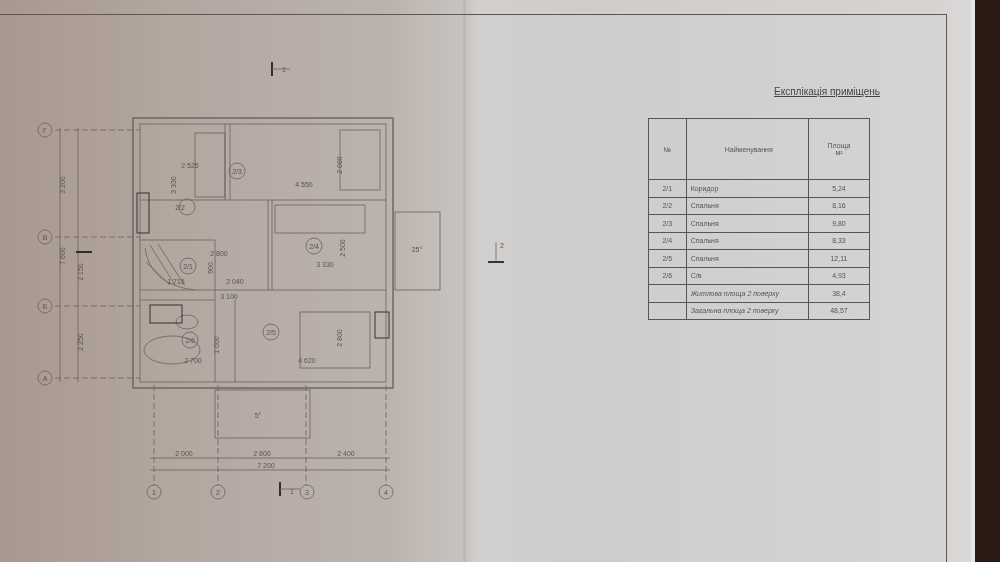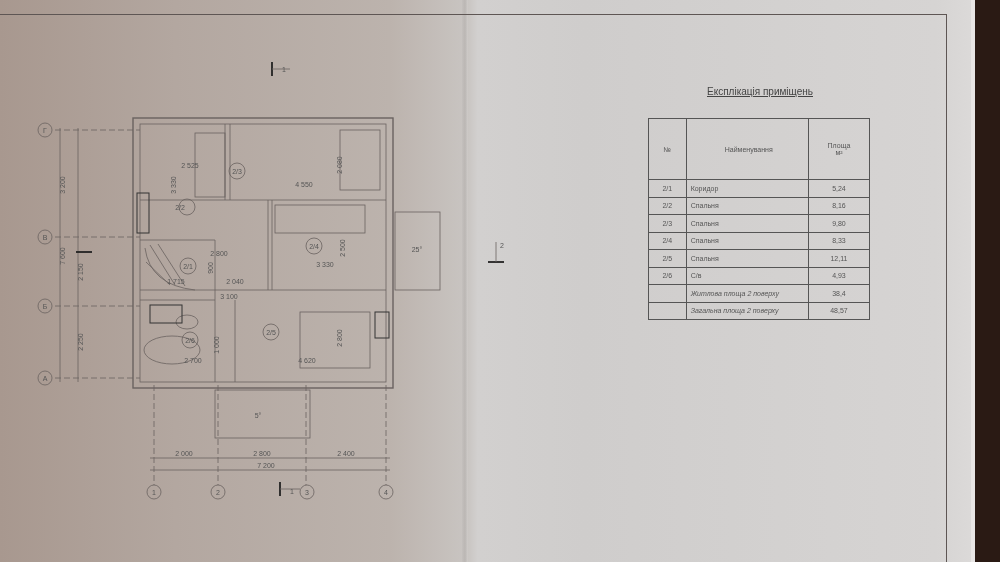--- a/index.html
+++ b/index.html
@@ -7,21 +7,21 @@
        background:#2a1a14;font-family:"Liberation Sans",sans-serif;}
   .paper{position:absolute;left:0;top:0;width:975px;height:562px;
     background:linear-gradient(90deg,#a8988f 0%,#b3a7a0 18%,#bcb3ad 40%,#c9c5c2 48%,#d2d0cf 49%,#cfcdcc 60%,#d3d1d0 80%,#d6d4d3 96%,#dcdad9 100%);}
   .paper-edge{position:absolute;top:0;right:25px;width:4px;height:562px;background:#e8e6e5;}
   .frame{position:absolute;left:0;top:14px;width:946px;height:548px;
     border-top:1px solid #5e5654;border-right:1px solid #5e5654;}
   .fold{position:absolute;left:462px;top:0;width:6px;height:562px;
     background:linear-gradient(90deg,rgba(0,0,0,0.02),rgba(0,0,0,0.07),rgba(255,255,255,0.12));}
   svg.plan{position:absolute;left:0;top:0;}
   .table-wrap{position:absolute;left:648px;top:118px;width:222px;}
-  .title{position:absolute;left:660px;top:86px;width:200px;text-align:center;
+  .title{position:absolute;left:680px;top:86px;width:200px;text-align:right;
     font-size:10px;color:#444;text-decoration:underline;}
   table{border-collapse:collapse;width:222px;font-size:7px;color:#555;}
   td,th{border:1px solid #555;font-weight:normal;}
   th{height:58px;}
   td{height:14.5px;}
   .c1{width:36px;text-align:center;}
   .c2{width:120px;text-align:left;padding-left:4px;}
   .c3{width:60px;text-align:center;}
   .ital{font-style:italic;}
 </style>

